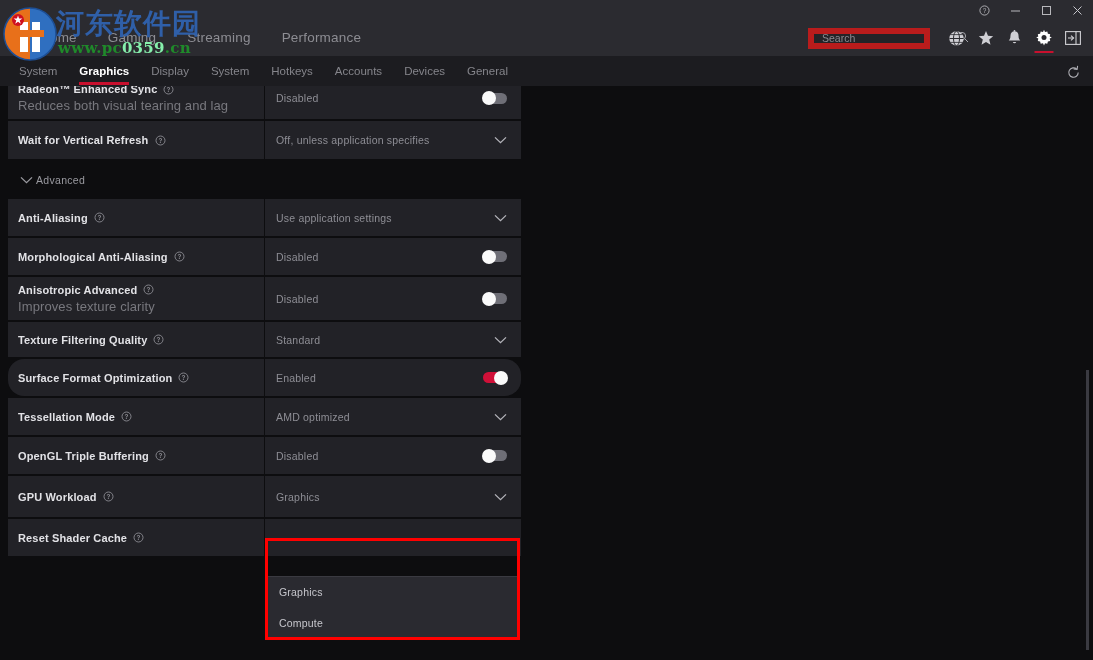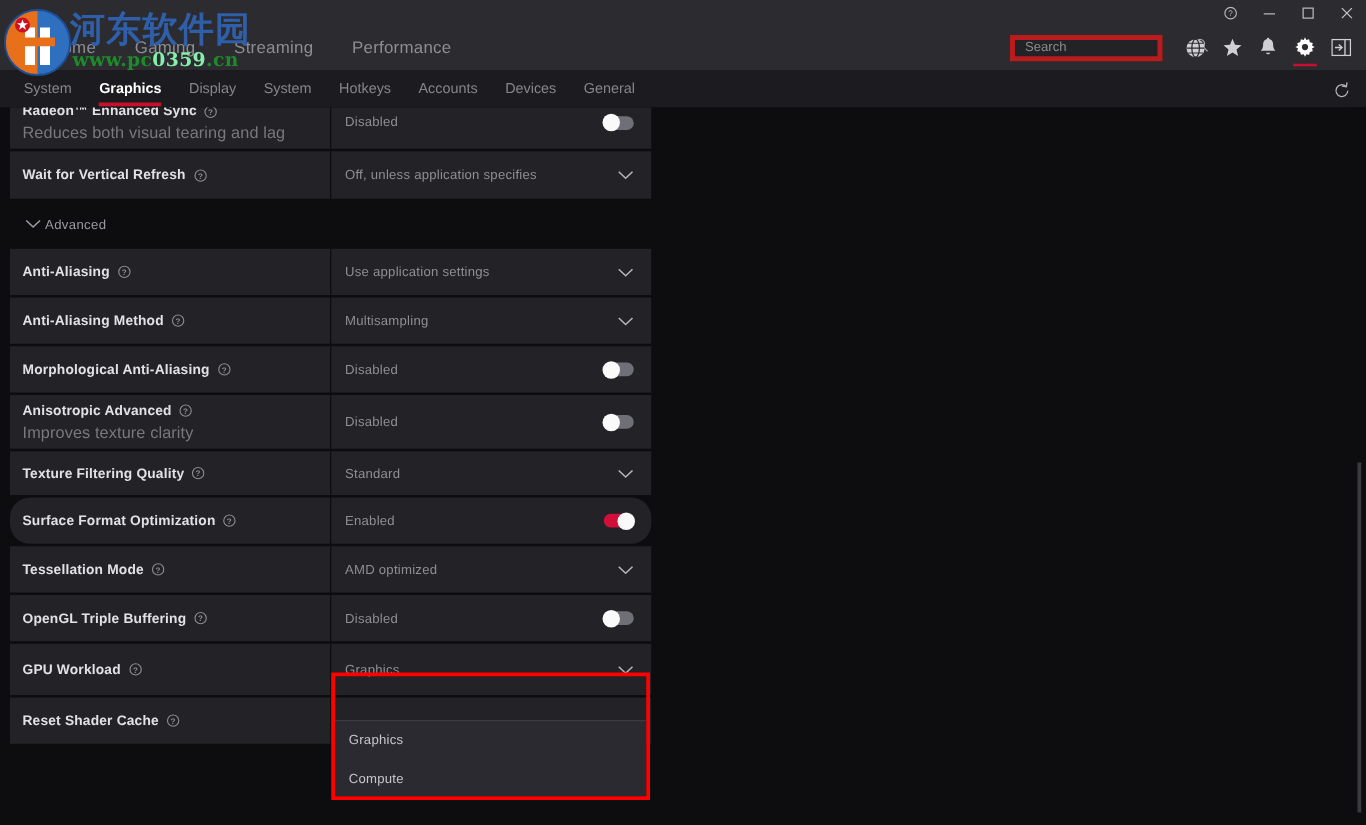--- a/index.html
+++ b/index.html
@@ -28,21 +28,21 @@
     display: flex; align-items: center;
   }
   .mainnav-items { display: flex; align-items: center; margin-left: 38px; gap: 27px; }
   .mainnav-item {
     color: #8d8d93; font-size: 13.5px; letter-spacing: .2px; line-height: 1;
     padding: 4px 2px; white-space: nowrap;
   }
 
   .nav-right { position: absolute; right: 6px; top: 0; height: 36px; display: flex; align-items: center; gap: 0; }
   .searchbox {
-    width: 122px; height: 21px; background: #232327; border: 4px solid #b91c1c;
+    width: 122px; height: 21px; background: #232327; border: 6px solid #b91c1c;
     display: flex; align-items: center; padding: 0 5px 0 8px; margin-right: 12px;
   }
   .searchbox input {
     flex: 1; background: transparent; border: 0; outline: none;
     color: #9a9aa0; font-size: 10.5px; font-family: "Liberation Sans", sans-serif;
   }
   .searchbox input::placeholder { color: #8a8a90; }
   .navicon {
     width: 29px; height: 36px; display: flex; align-items: center; justify-content: center;
     color: #cfcfd4; position: relative;
@@ -317,41 +317,20 @@
         <div class="row-value">
           <span class="val">Use application settings</span>
           <span class="chev">
             <svg width="13" height="8" viewBox="0 0 13 8">
                 <polyline points="1,1.4 6.5,6.6 12,1.4" fill="none" stroke="#b4b4ba" stroke-width="1.3"></polyline>
               </svg>
           </span>
         </div>
       </div>
 
-      <div class="row" style="min-height:37px;">
-        <div class="row-label">
-          <div class="lab">
-            <span>Anti-Aliasing Method</span>
-            <span class="help">
-              <svg width="11" height="11" viewBox="0 0 11 11">
-                  <circle cx="5.5" cy="5.5" r="4.5" fill="none" stroke="#8c8c93" stroke-width="0.9"></circle>
-                  <text x="5.5" y="8" font-size="6.4" fill="#8c8c93" text-anchor="middle" font-family="Liberation Sans, sans-serif">?</text>
-                </svg>
-            </span>
-          </div>
-        </div>
-        <div class="row-value">
-          <span class="val">Multisampling</span>
-          <span class="chev">
-            <svg width="13" height="8" viewBox="0 0 13 8">
-                <polyline points="1,1.4 6.5,6.6 12,1.4" fill="none" stroke="#b4b4ba" stroke-width="1.3"></polyline>
-              </svg>
-          </span>
-        </div>
-      </div>
 
       <div class="row" style="min-height:37px;">
         <div class="row-label">
           <div class="lab">
             <span>Morphological Anti-Aliasing</span>
             <span class="help">
               <svg width="11" height="11" viewBox="0 0 11 11">
                   <circle cx="5.5" cy="5.5" r="4.5" fill="none" stroke="#8c8c93" stroke-width="0.9"></circle>
                   <text x="5.5" y="8" font-size="6.4" fill="#8c8c93" text-anchor="middle" font-family="Liberation Sans, sans-serif">?</text>
                 </svg>

